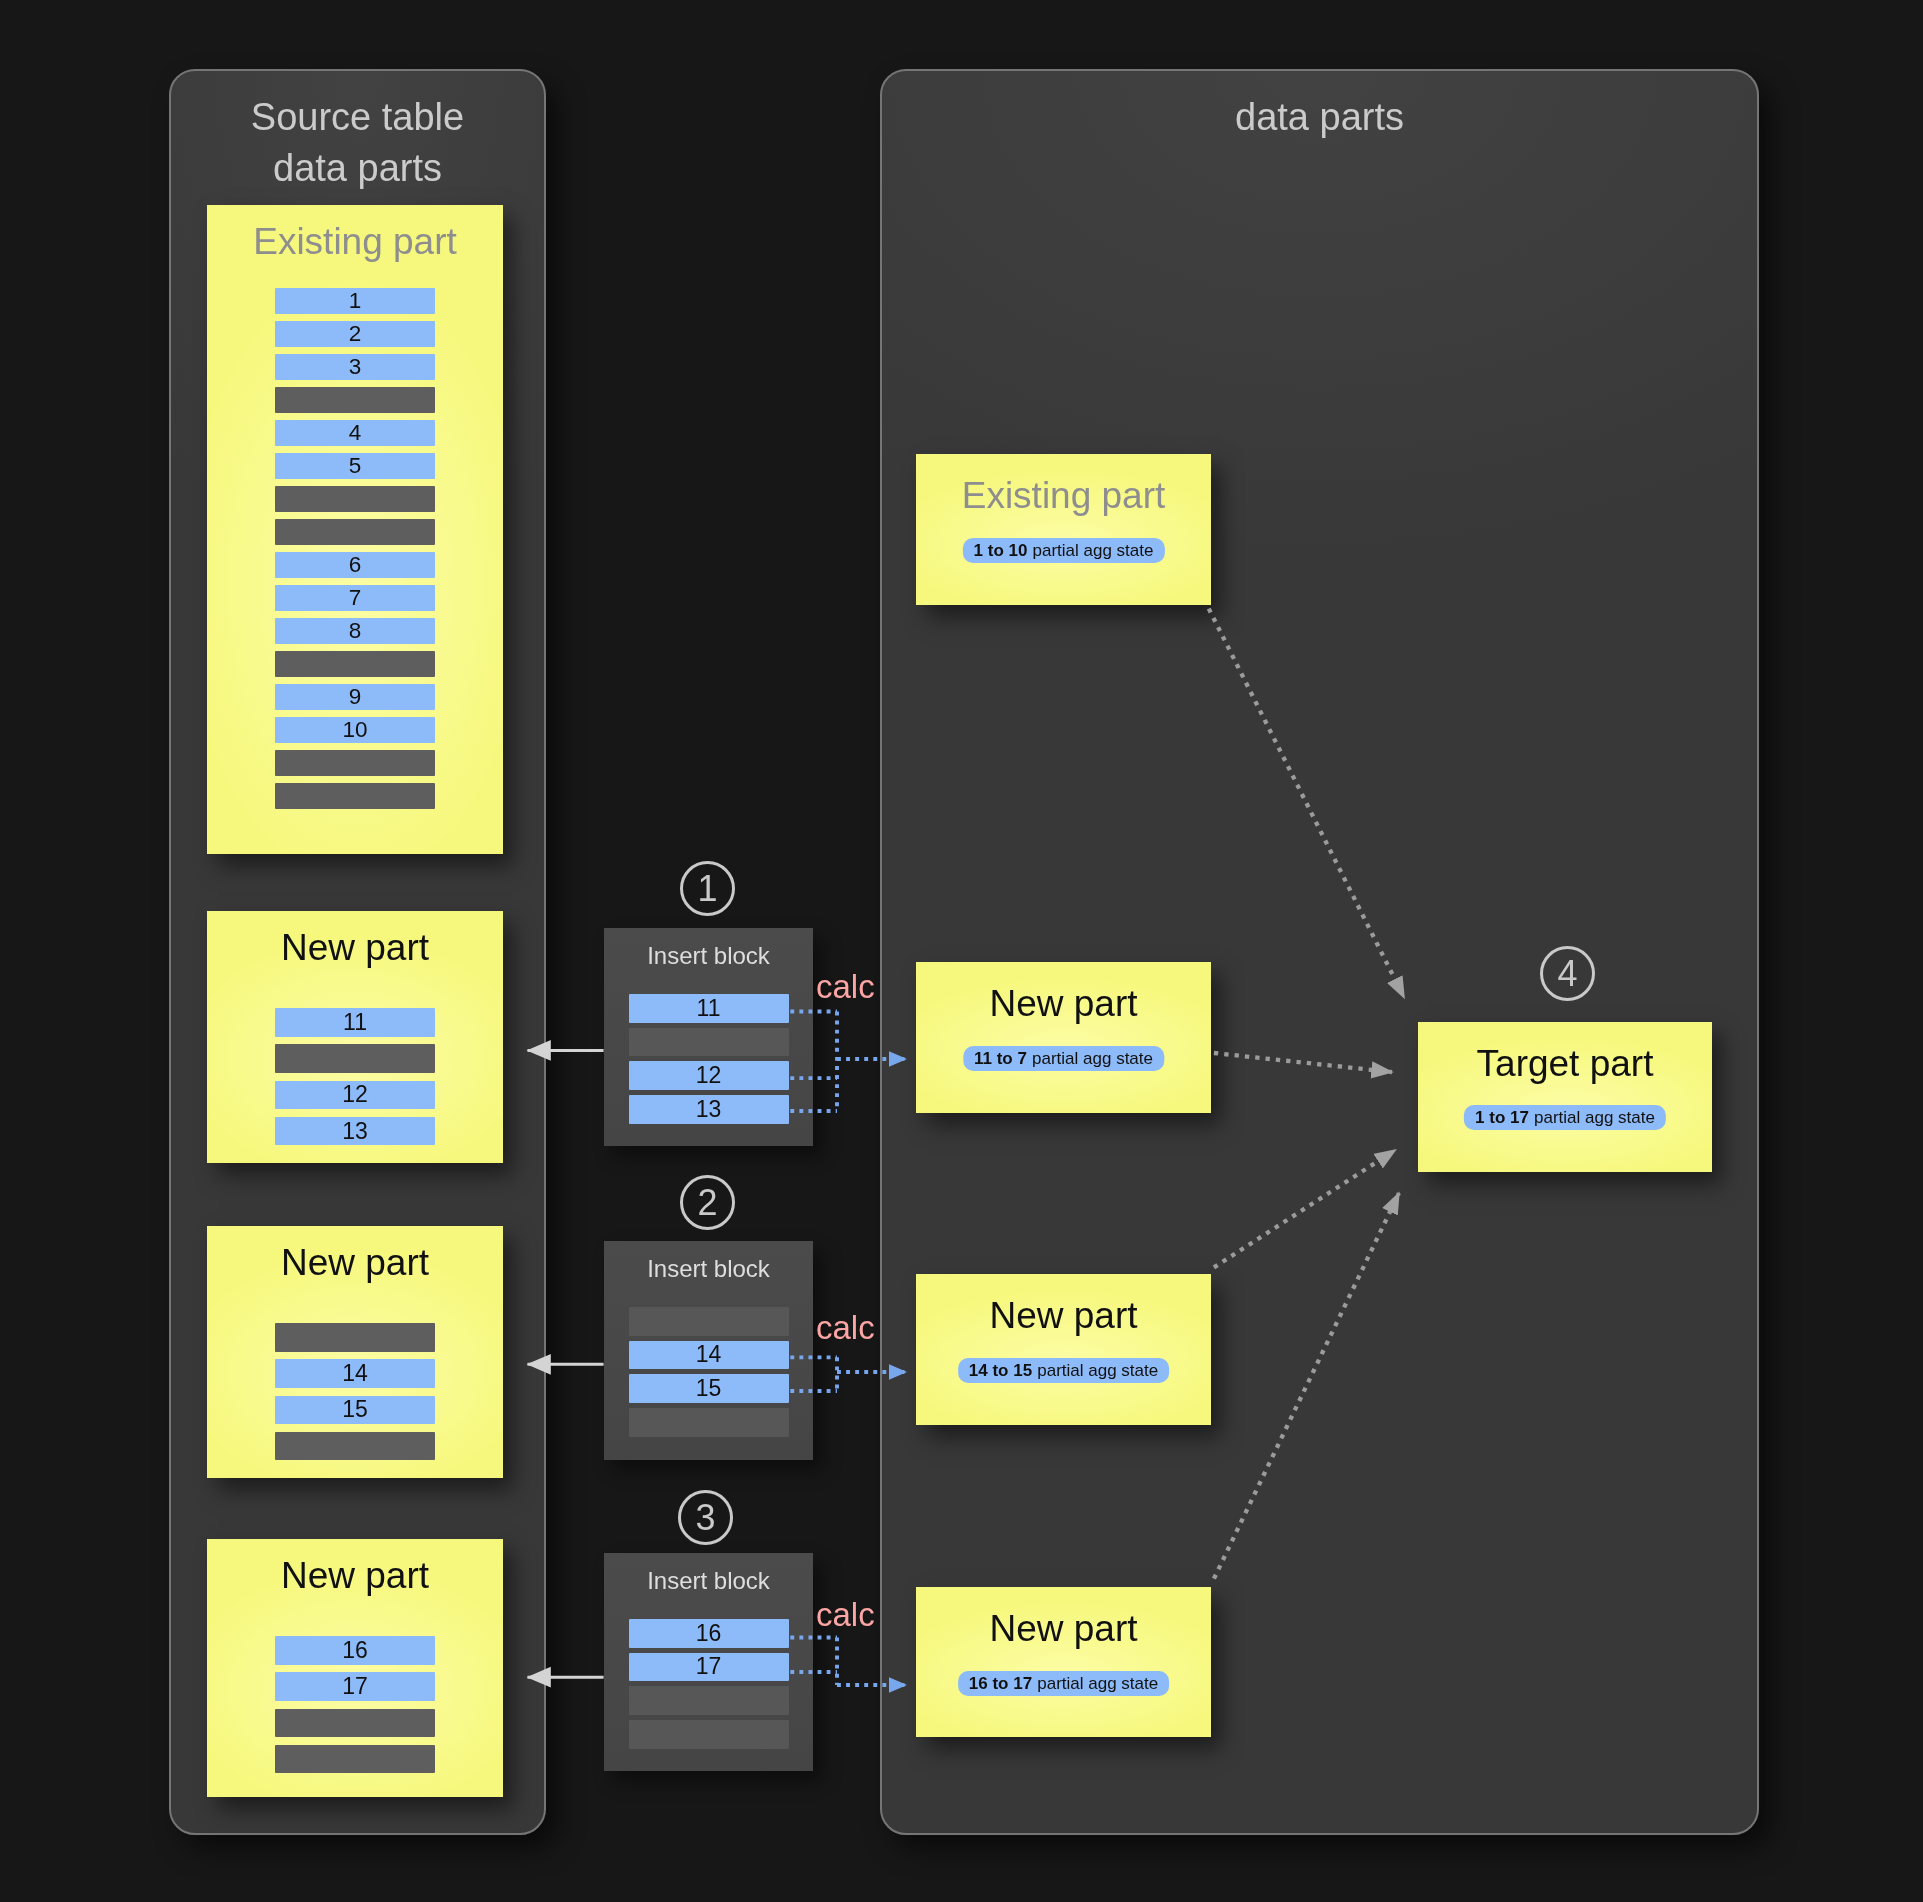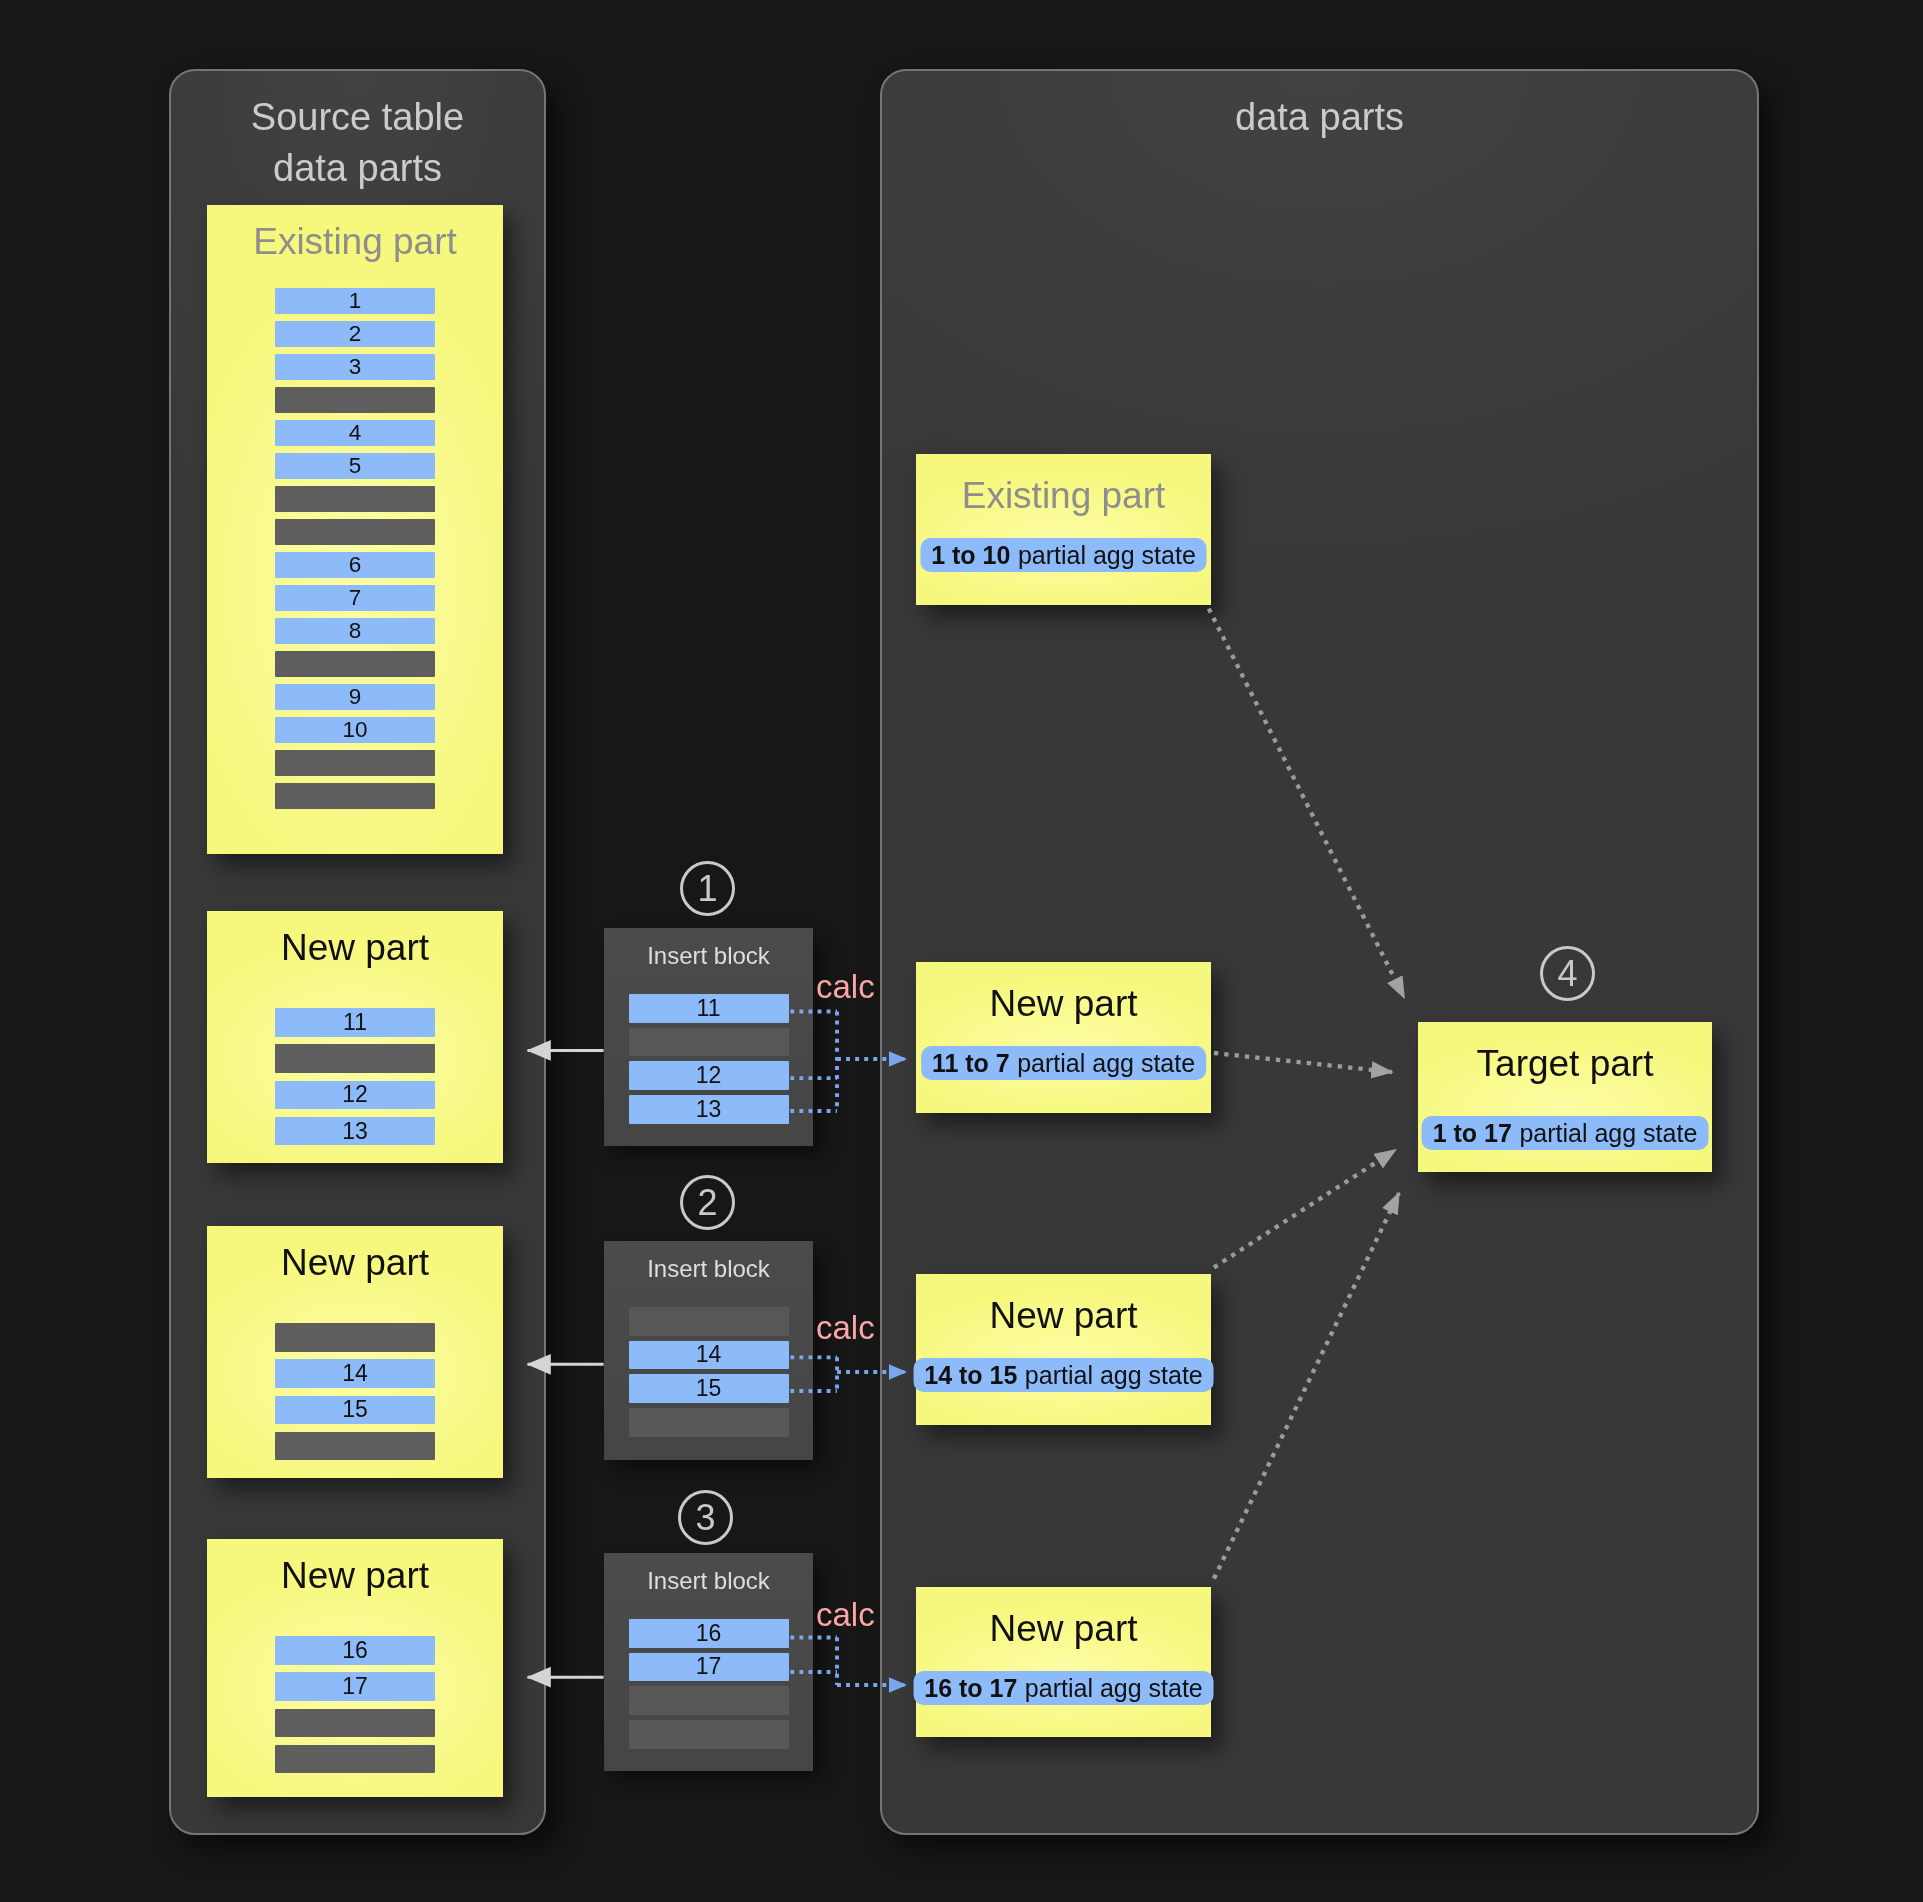--- a/index.html
+++ b/index.html
@@ -60,21 +60,21 @@
     position:absolute; width:55px; height:55px; border-radius:50%;
     border:3px solid #c9c9c9; box-sizing:border-box;
     display:flex; align-items:center; justify-content:center;
     color:#c9c9c9; font-size:36px;
   }
   .calc-label { position:absolute; color:#fca5a5; font-size:33px; }
   .tgt-box .part-title { top:21px; }
   .state-chip {
     position:absolute; top:84px; left:50%; transform:translateX(-50%);
     background:#8dbaf8; white-space:nowrap;
-    padding:2.6px 11.2px; font-size:25px; color:#111;border-radius:10px;
+    padding:2.6px 11.2px; font-size:17px; color:#111;border-radius:10px;
   }
   .state-chip .chip-range { font-weight:bold; }
   .state-chip .chip-rest { margin-left:0.3em; }
   #arrow-overlay {
     position:absolute; left:0; top:0; width:1923px; height:1902px;
     pointer-events:none; z-index:10;
   }
 </style>
 </head>
 <body>
@@ -206,21 +206,21 @@
   <div class="part-box tgt-box" style="left:916px;top:1587px;width:295px;height:150px;">
     <div class="part-title">New part</div>
     <div class="state-chip">
       <span class="chip-range">16 to 17</span><span class="chip-rest">partial agg state</span>
     </div>
   </div>
 
   <div class="step-circle" style="left:1540px;top:946px;">4</div>
   <div class="part-box tgt-box" style="left:1418px;top:1022px;width:294px;height:150px;">
     <div class="part-title">Target part</div>
-    <div class="state-chip" style="top:94px;">
+    <div class="state-chip" style="top:83px;">
       <span class="chip-range">1 to 17</span><span class="chip-rest">partial agg state</span>
     </div>
   </div>
 
   <svg id="arrow-overlay" viewBox="0 0 2224 2200" xmlns="http://www.w3.org/2000/svg">
     <defs>
       <marker id="head-light" markerUnits="userSpaceOnUse" markerWidth="30" markerHeight="26" refX="27" refY="12" orient="auto">
         <path d="M0,0 L28,12 L0,24 z" fill="#d4d4d4"></path>
       </marker>
       <marker id="head-blue" markerUnits="userSpaceOnUse" markerWidth="24" markerHeight="20" refX="20" refY="9" orient="auto">

